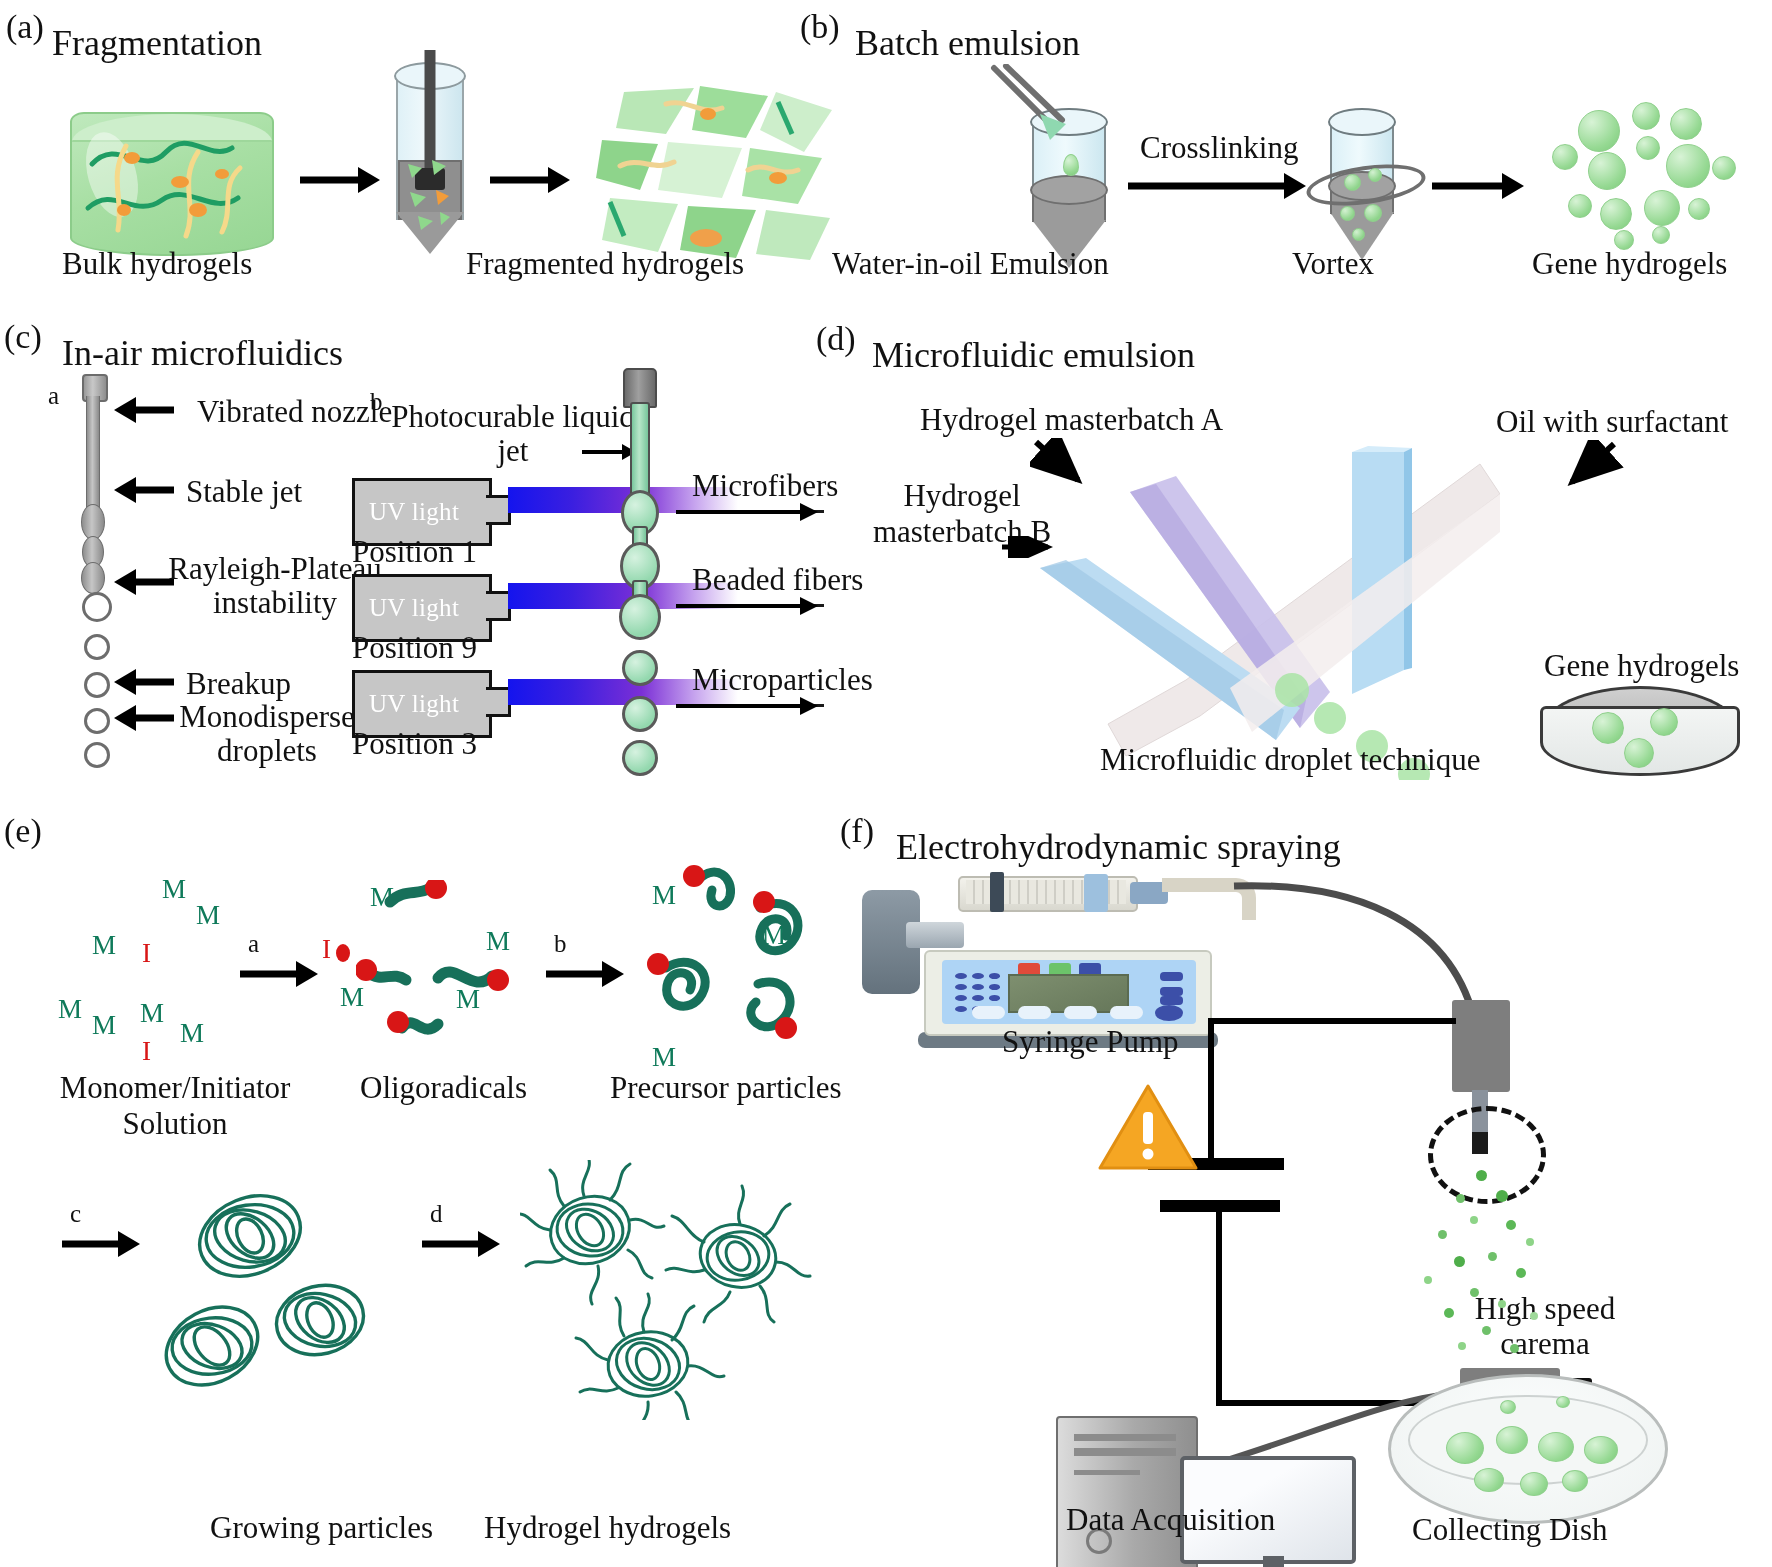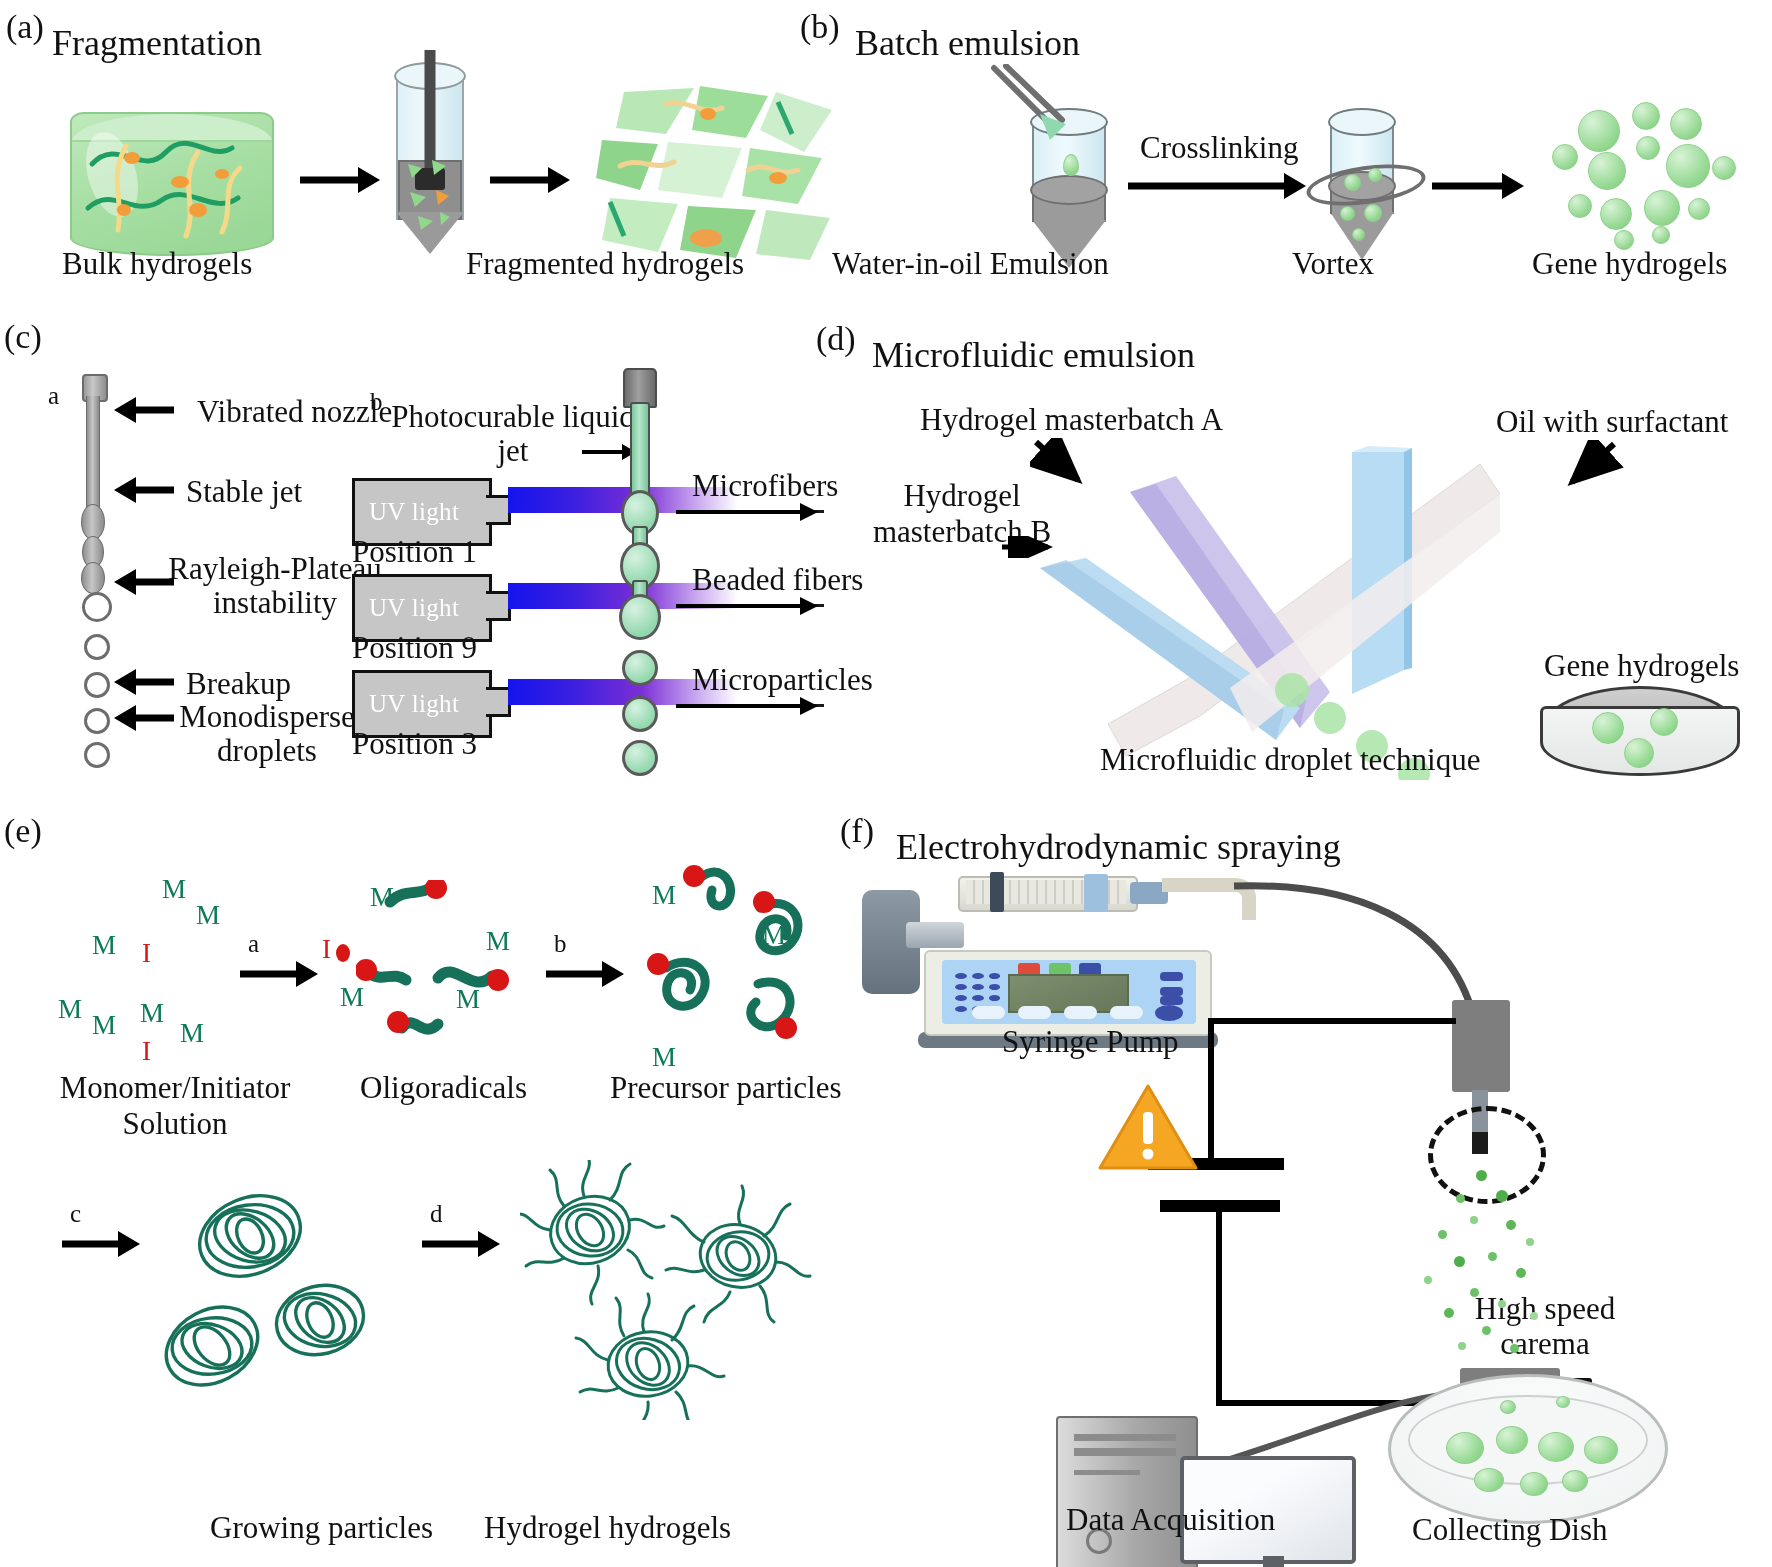--- a/index.html
+++ b/index.html
@@ -271,20 +271,21 @@
   <div class="drop-green" style="left:136px;top:98px;width:20px;height:20px;"></div>
   <div class="drop-green" style="left:62px;top:130px;width:18px;height:18px;"></div>
   <div class="drop-green" style="left:100px;top:126px;width:16px;height:16px;"></div>
 </div>
 
 <div class="lbl cap" style="left:832px;top:246px;">Water-in-oil Emulsion</div>
 <div class="lbl cap" style="left:1292px;top:246px;">Vortex</div>
 <div class="lbl cap" style="left:1532px;top:246px;">Gene hydrogels</div>
 
 <div class="lbl panel-tag" style="left:4px;top:318px;">(c)</div>
+<div class="lbl panel-title" style="left:62px;top:332px;">In-air microfluidics</div>
 
 <div class="lbl small" style="left:48px;top:382px;">a</div>
 
 <div class="nozzle" style="left:82px;top:374px;height:24px;"></div>
 <div class="abs" style="left:82px;top:396px;width:22px;height:190px;">
   <div class="jet" style="top:0;height:118px;"></div>
   <div class="bulge" style="top:108px;width:22px;height:34px;"></div>
   <div class="bulge" style="top:140px;width:20px;height:30px;"></div>
   <div class="bulge" style="top:166px;width:22px;height:30px;"></div>
 </div>

